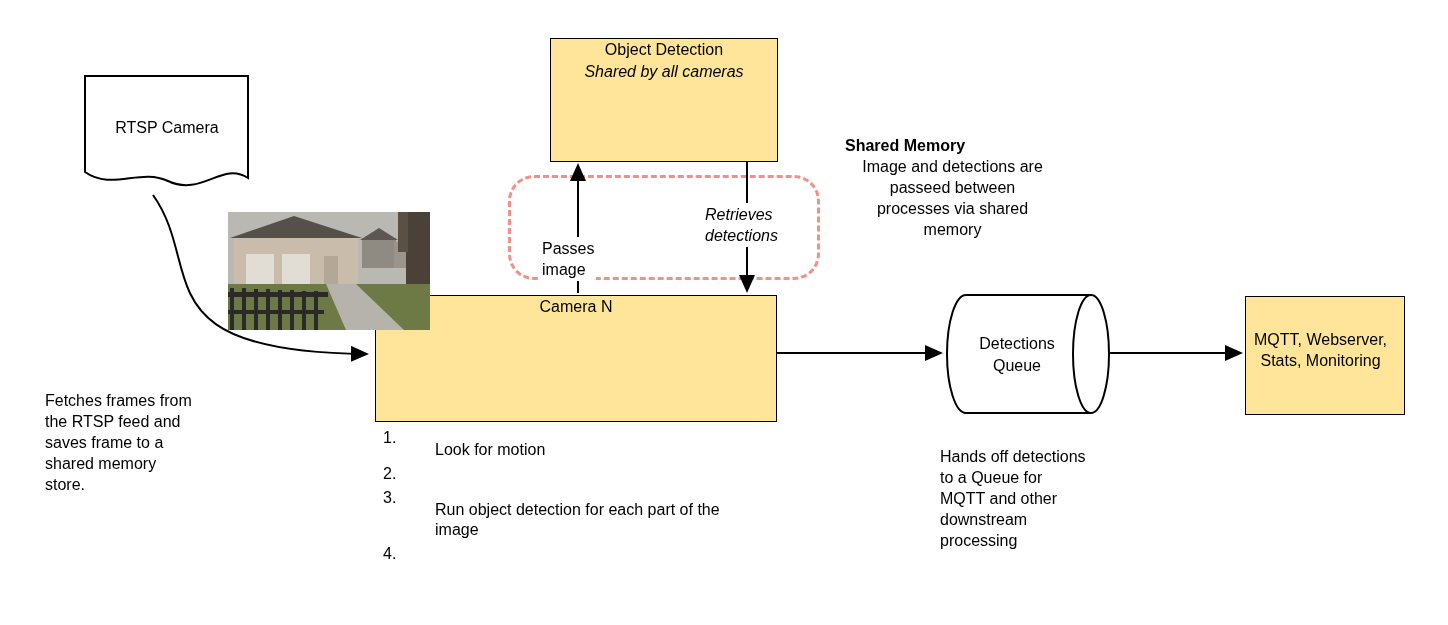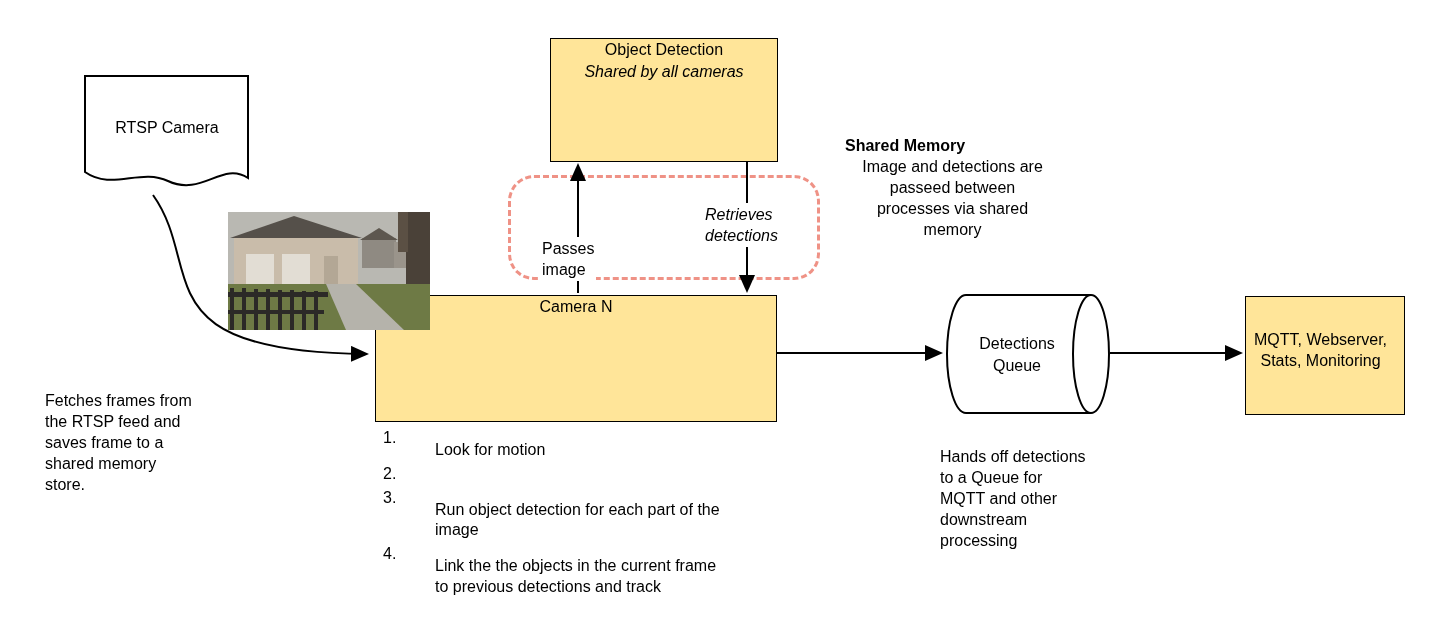--- a/index.html
+++ b/index.html
@@ -147,22 +147,20 @@
     <div class="step-row">
       <div class="step-num">2.</div>
     </div>
     <div class="step-row">
       <div class="step-num">3.</div>
       <div class="step-text">Run object detection for each part of the
 image</div>
     </div>
     <div class="step-row">
       <div class="step-num">4.</div>
-      <div class="step-text">Link the the objects in the current frame
-to previous detections and track</div>
     </div>
   </div>
 
   <div class="note" style="left:940px;top:446px;width:180px;">Hands off detections
 to a Queue for
 MQTT and other
 downstream
 processing</div>
 
 </div>

